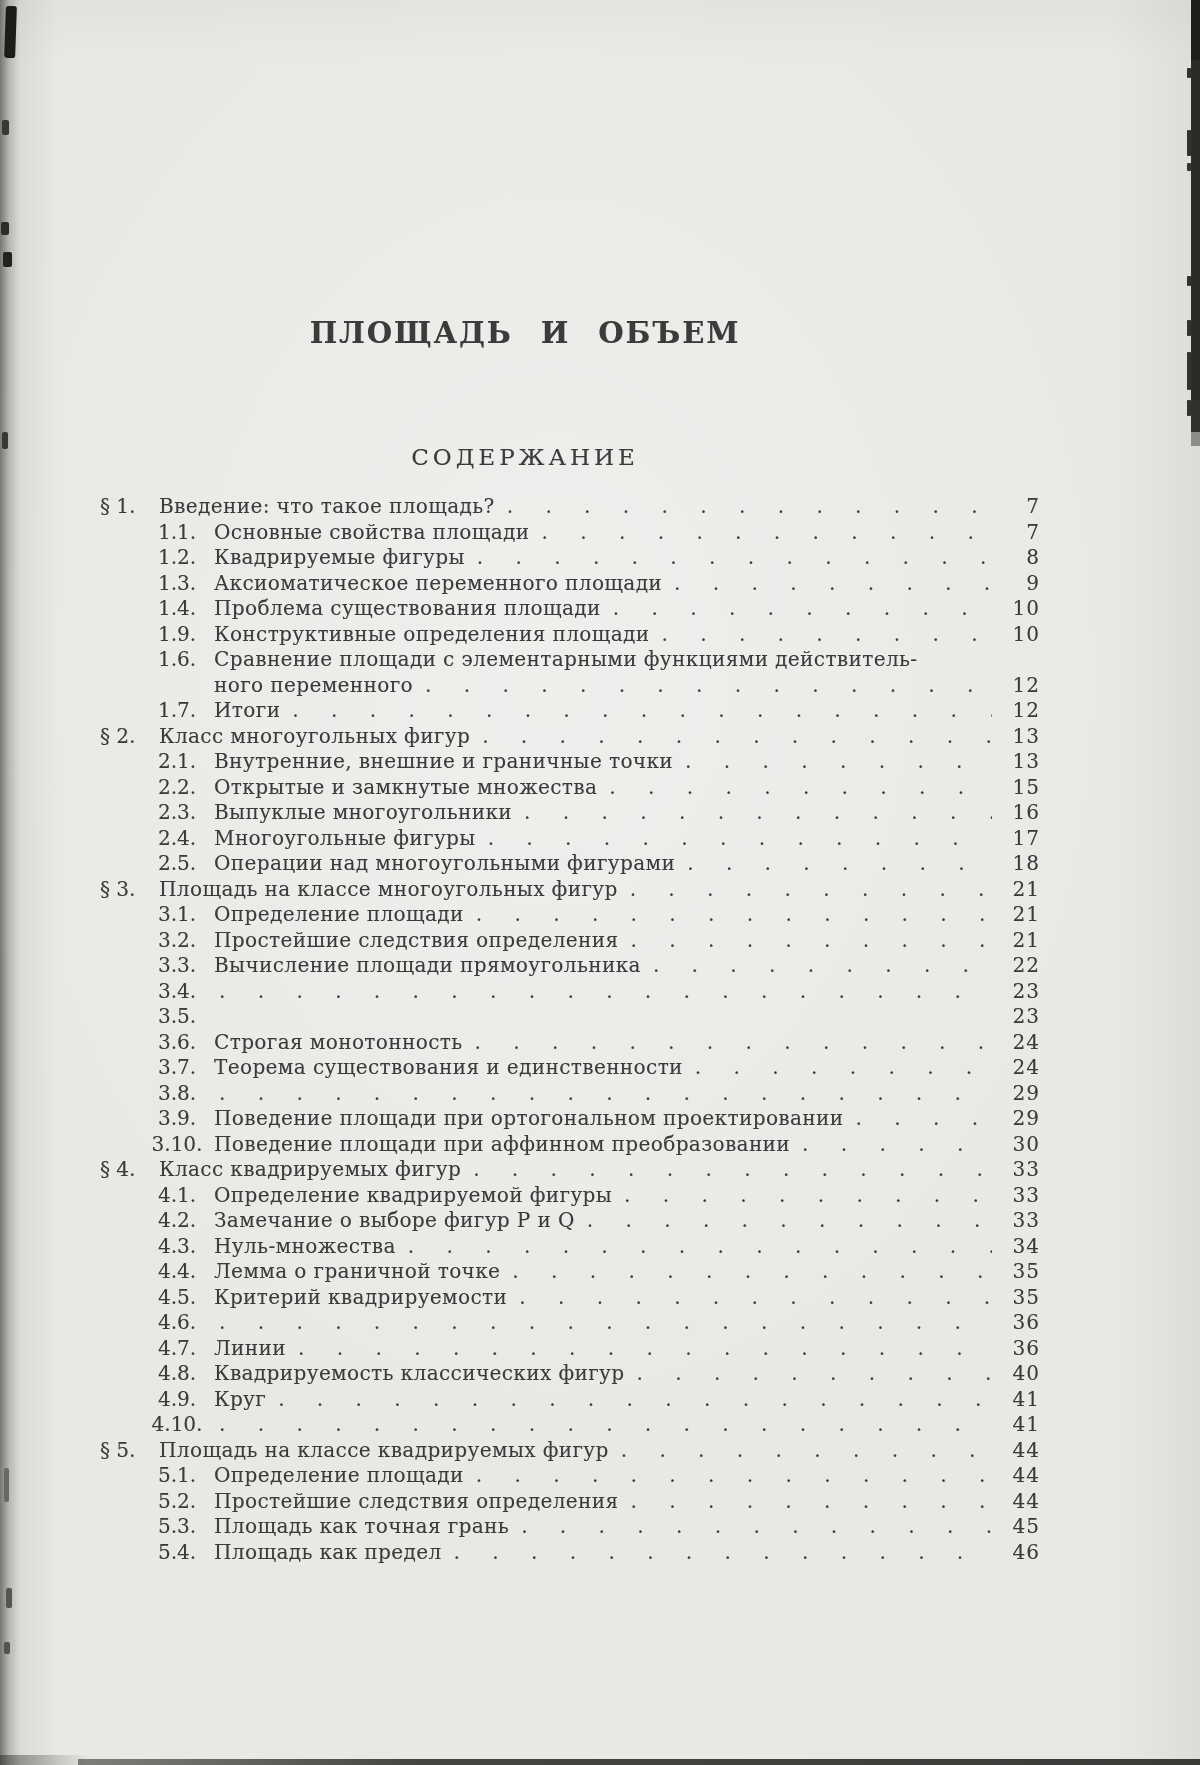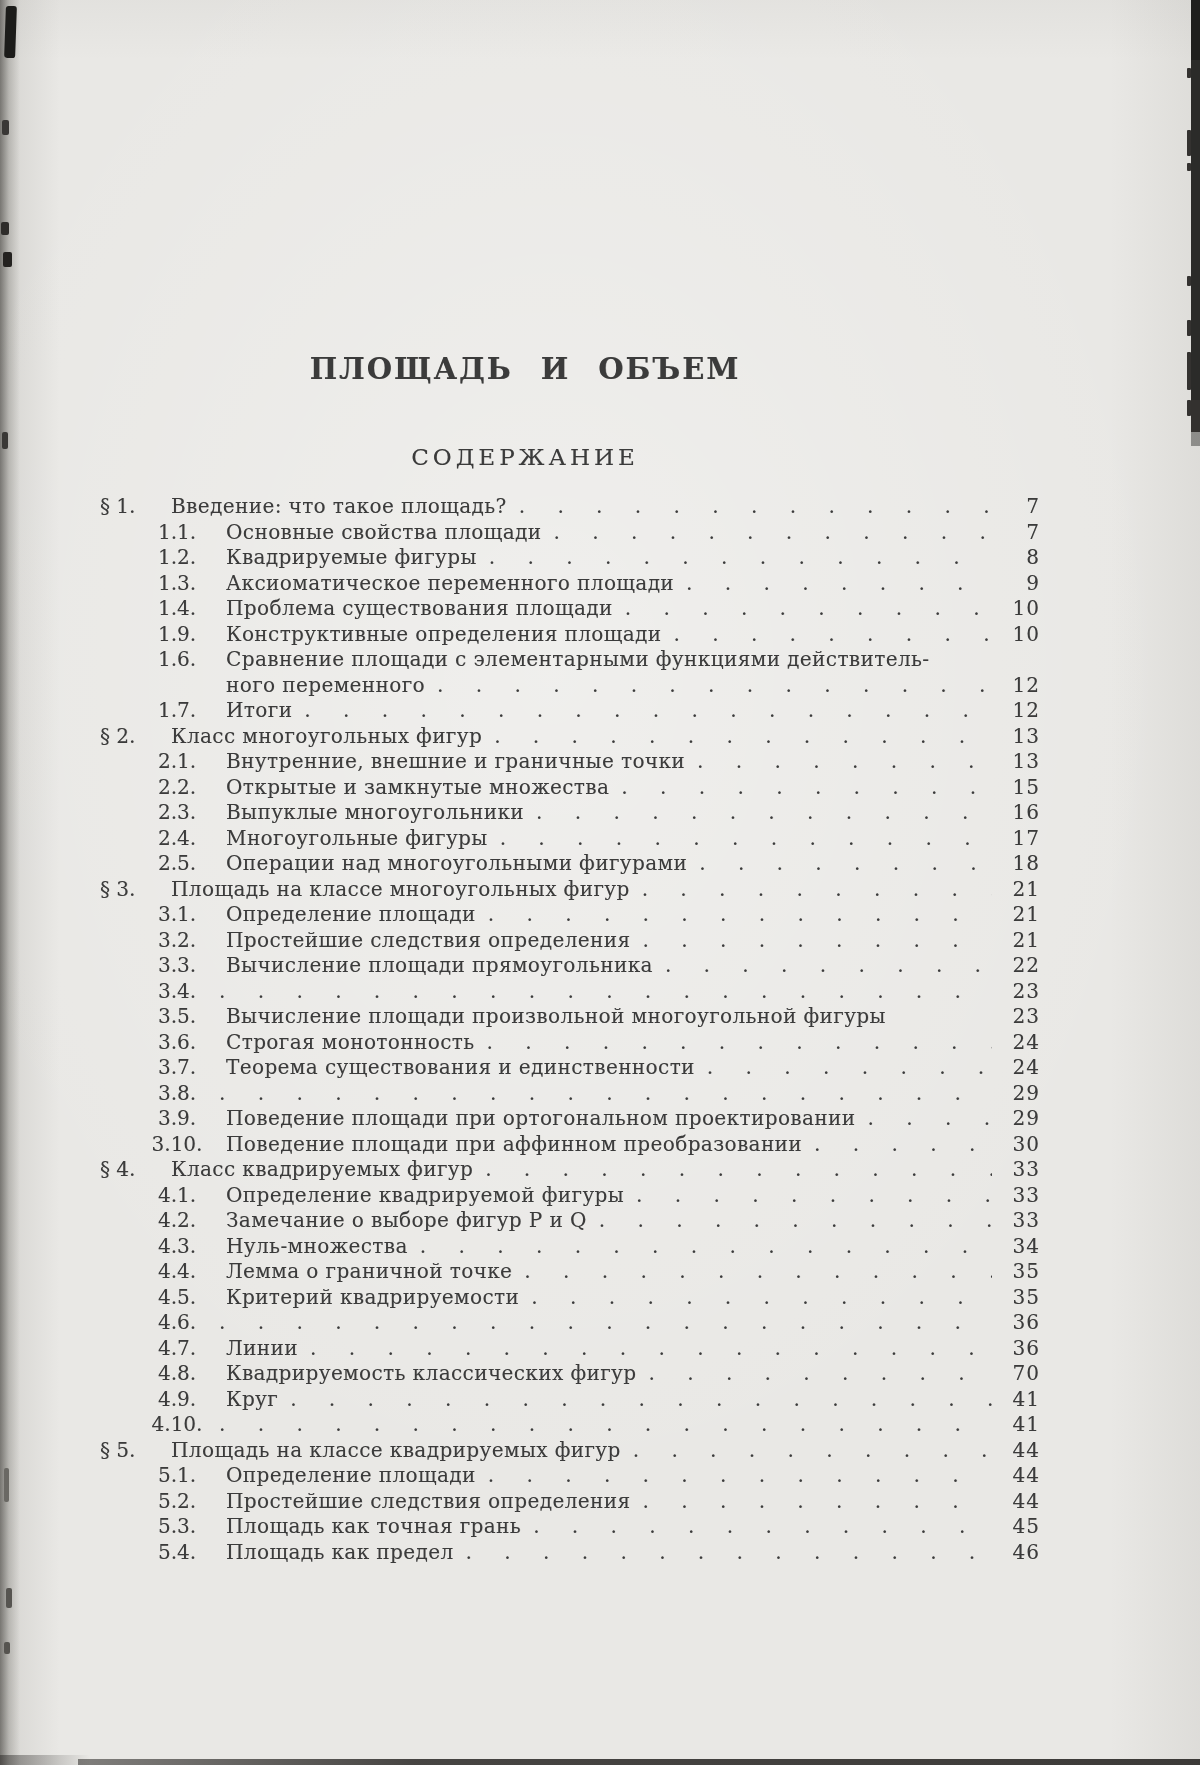--- a/index.html
+++ b/index.html
@@ -40,32 +40,32 @@
   .rm5{right:9px;top:320px;height:16px;}
   .rm6{right:9px;top:352px;height:38px;}
   .rm7{right:9px;top:400px;height:16px;}
   .edge-bottom{position:absolute;left:78px;right:0;bottom:0;height:6px;
     background:linear-gradient(to right,rgba(42,40,38,.55),rgba(42,40,38,.85) 30%,rgba(42,40,38,.9));}
   .corner-bl{position:absolute;left:0;bottom:0;width:90px;height:10px;
     background:linear-gradient(to right,rgba(40,38,36,.5),rgba(0,0,0,0));}
 
   
   .head-block{position:absolute;left:100px;width:850px;text-align:center;}
-  .doc-title{top:352px;font-size:29px;font-weight:bold;letter-spacing:2px;word-spacing:16px;
+  .doc-title{top:316px;font-size:29px;font-weight:bold;letter-spacing:2px;word-spacing:16px;
     text-shadow:.4px .4px 0 rgba(59,59,59,.4);}
   .doc-heading{top:444px;font-size:23px;letter-spacing:4px;text-shadow:.3px .3px 0 rgba(59,59,59,.35);}
 
   
   .toc{position:absolute;left:100px;top:494px;width:940px;font-size:20px;line-height:25.5px;
     text-shadow:.3px .3px 0 rgba(59,59,59,.30);}
   .row{display:flex;align-items:baseline;white-space:nowrap;}
   .lbl{flex:none;}
   .lvl0 .lbl{width:52px;}
   .lvl1 .lbl{margin-left:47px;width:60px;text-align:center;}
-  .ttl{flex:none;margin-left:19px;letter-spacing:.4px;}
+  .ttl{flex:none;margin-left:7px;letter-spacing:.4px;}
   .dots{flex:1 1 auto;overflow:hidden;white-space:nowrap;letter-spacing:13px;margin-left:12px;margin-right:2px;}
   .pg{flex:none;width:46px;text-align:right;letter-spacing:1px;}
   .no-page .pg{visibility:hidden;}
 </style>
 </head>
 <body>
 
 <div class="paper-shade"></div>
 <div class="edge-left"></div>
 <div class="blob-tl"></div>
@@ -205,21 +205,20 @@
     <span class="dots">. . . . . . . . . . . . . . . . . . . . . . . . . . . . . . . . . . . . . . . . . . . . . . . . . . . . . . . . . . . . . . . . . . . . . . </span>
     <span class="pg">22</span>
   </div>
     <div class="row lvl1">
     <span class="lbl">3.4.</span>
     <span class="dots">. . . . . . . . . . . . . . . . . . . . . . . . . . . . . . . . . . . . . . . . . . . . . . . . . . . . . . . . . . . . . . . . . . . . . . </span>
     <span class="pg">23</span>
   </div>
     <div class="row lvl1">
     <span class="lbl">3.5.</span>
-    <span class="ttl">Вычисление  площади  произвольной  многоугольной  фигуры</span>
     <span class="dots"></span>
     <span class="pg">23</span>
   </div>
     <div class="row lvl1">
     <span class="lbl">3.6.</span>
     <span class="ttl">Строгая монотонность</span>
     <span class="dots">. . . . . . . . . . . . . . . . . . . . . . . . . . . . . . . . . . . . . . . . . . . . . . . . . . . . . . . . . . . . . . . . . . . . . . </span>
     <span class="pg">24</span>
   </div>
     <div class="row lvl1">
@@ -289,21 +288,21 @@
     <div class="row lvl1">
     <span class="lbl">4.7.</span>
     <span class="ttl">Линии</span>
     <span class="dots">. . . . . . . . . . . . . . . . . . . . . . . . . . . . . . . . . . . . . . . . . . . . . . . . . . . . . . . . . . . . . . . . . . . . . . </span>
     <span class="pg">36</span>
   </div>
     <div class="row lvl1">
     <span class="lbl">4.8.</span>
     <span class="ttl">Квадрируемость классических фигур</span>
     <span class="dots">. . . . . . . . . . . . . . . . . . . . . . . . . . . . . . . . . . . . . . . . . . . . . . . . . . . . . . . . . . . . . . . . . . . . . . </span>
-    <span class="pg">70</span>
+    <span class="pg">40</span>
   </div>
     <div class="row lvl1">
     <span class="lbl">4.9.</span>
     <span class="ttl">Круг</span>
     <span class="dots">. . . . . . . . . . . . . . . . . . . . . . . . . . . . . . . . . . . . . . . . . . . . . . . . . . . . . . . . . . . . . . . . . . . . . . </span>
     <span class="pg">41</span>
   </div>
     <div class="row lvl1">
     <span class="lbl">4.10.</span>
     <span class="dots">. . . . . . . . . . . . . . . . . . . . . . . . . . . . . . . . . . . . . . . . . . . . . . . . . . . . . . . . . . . . . . . . . . . . . . </span>

